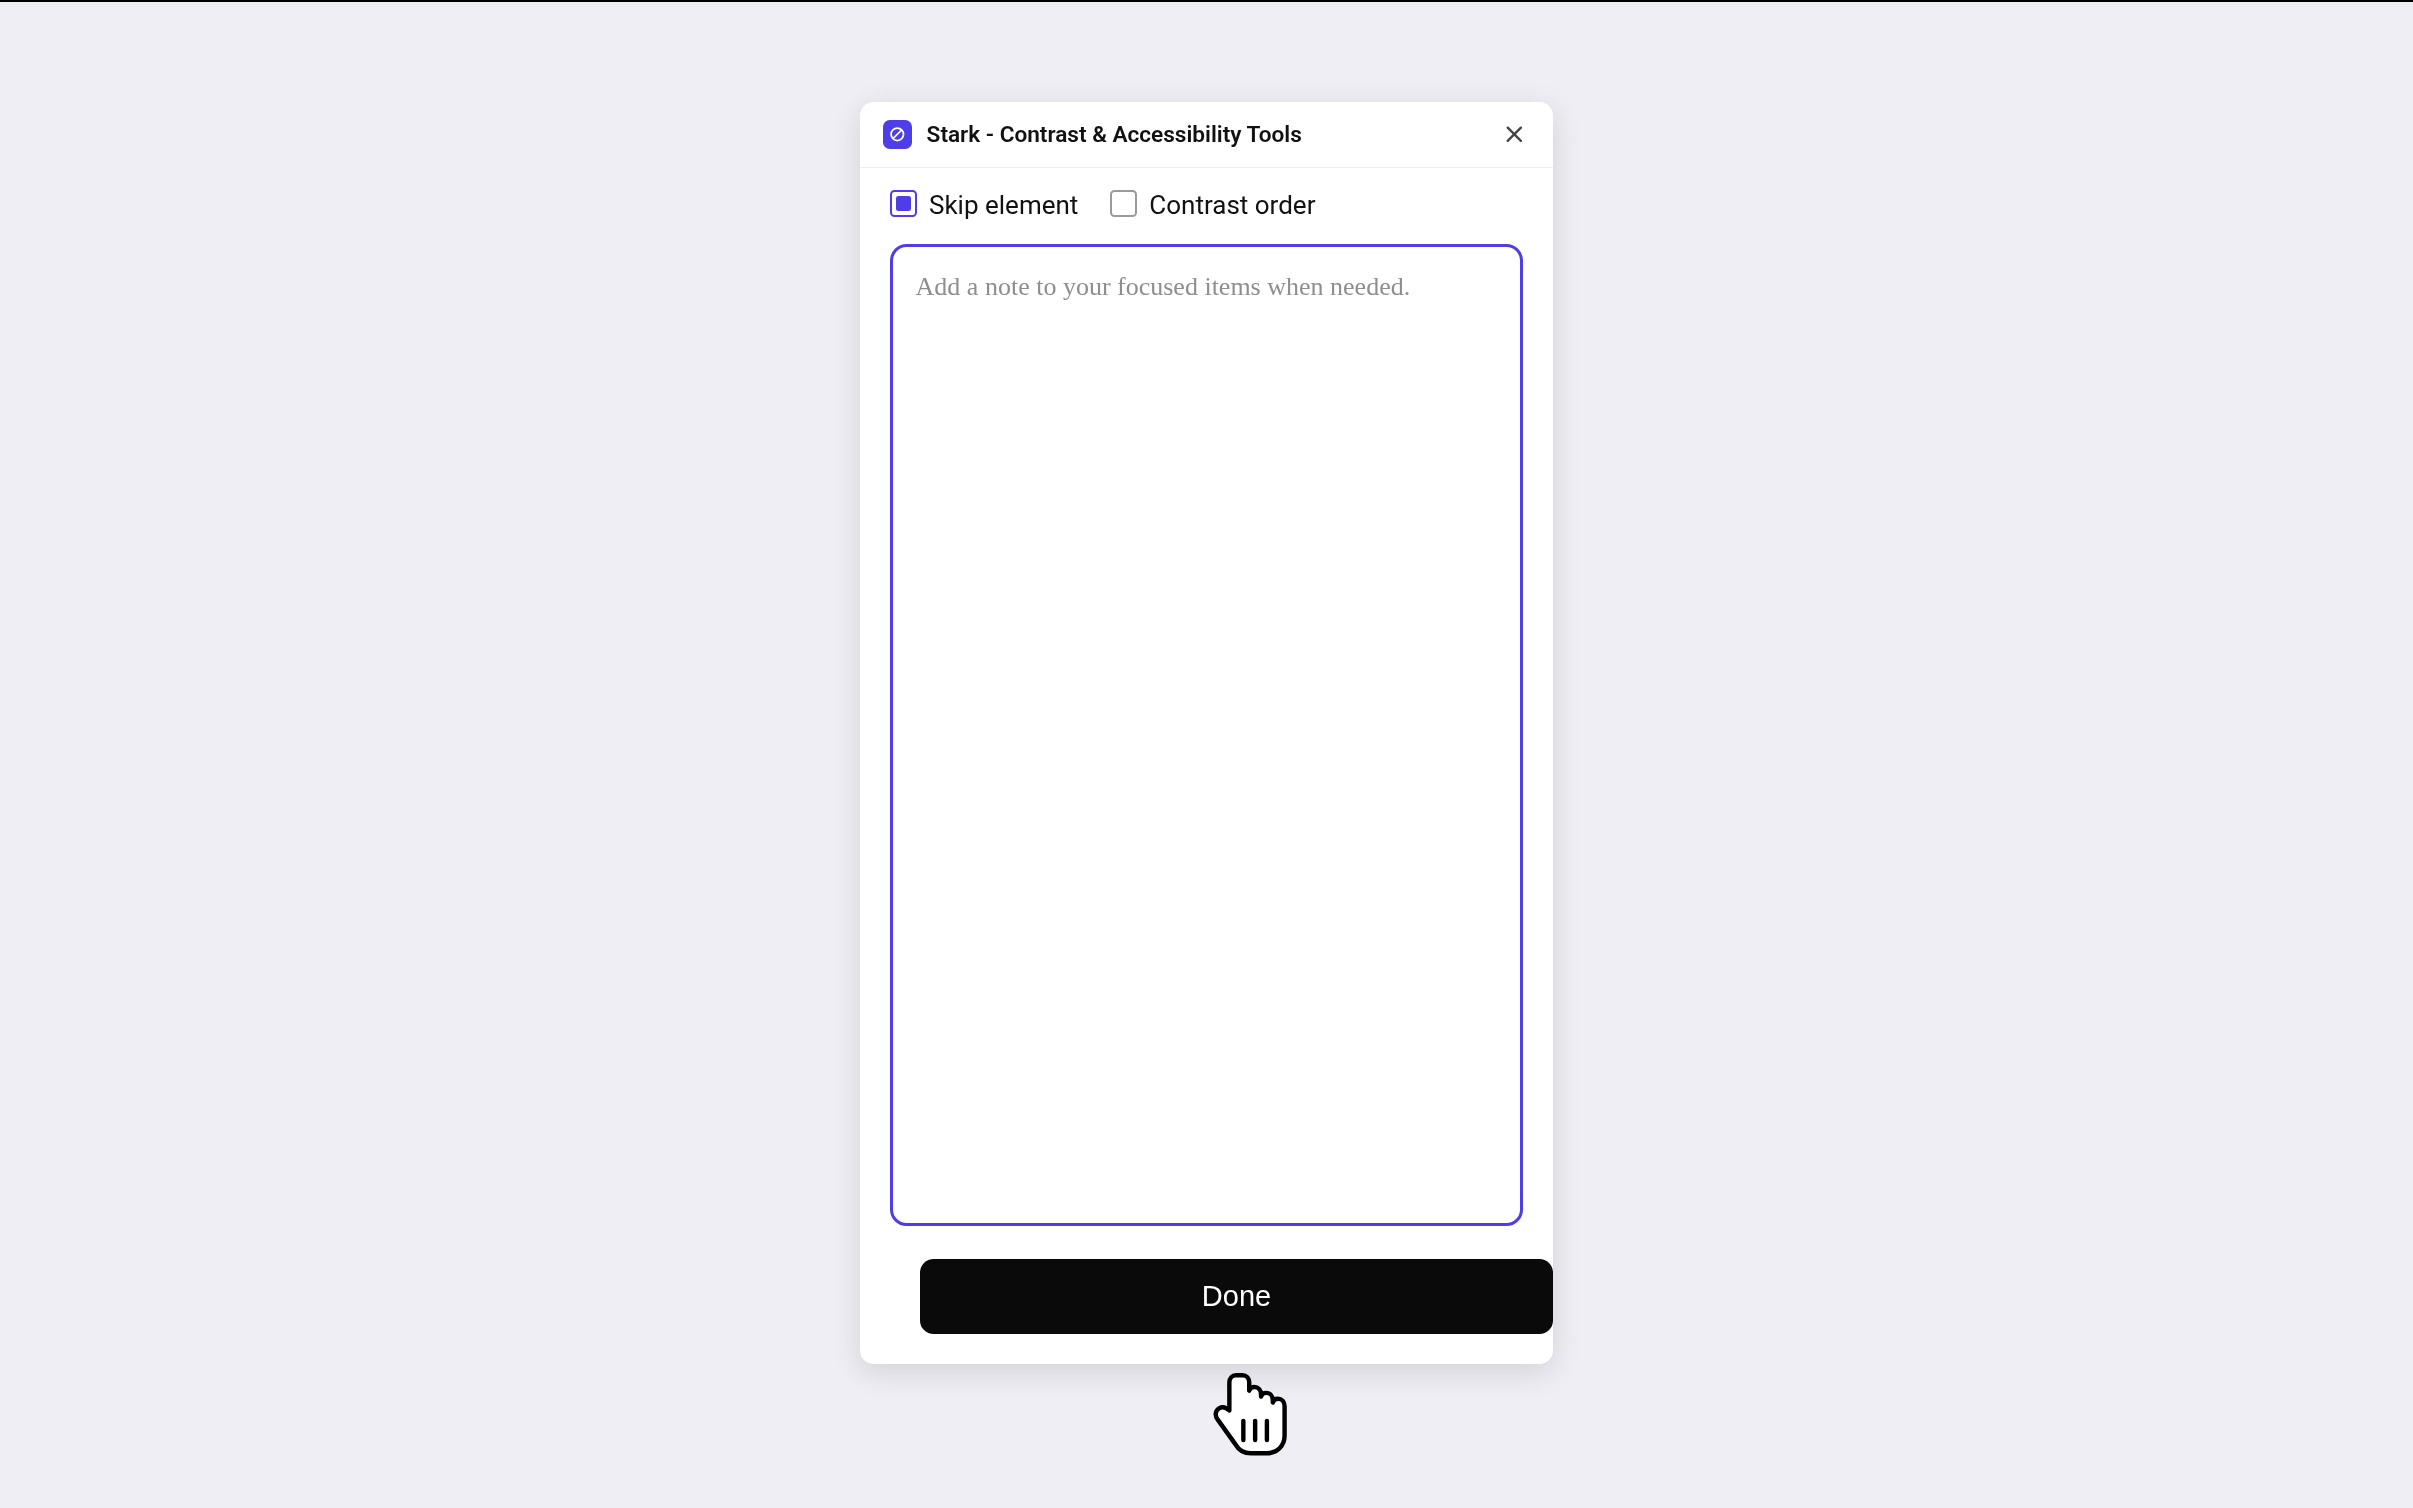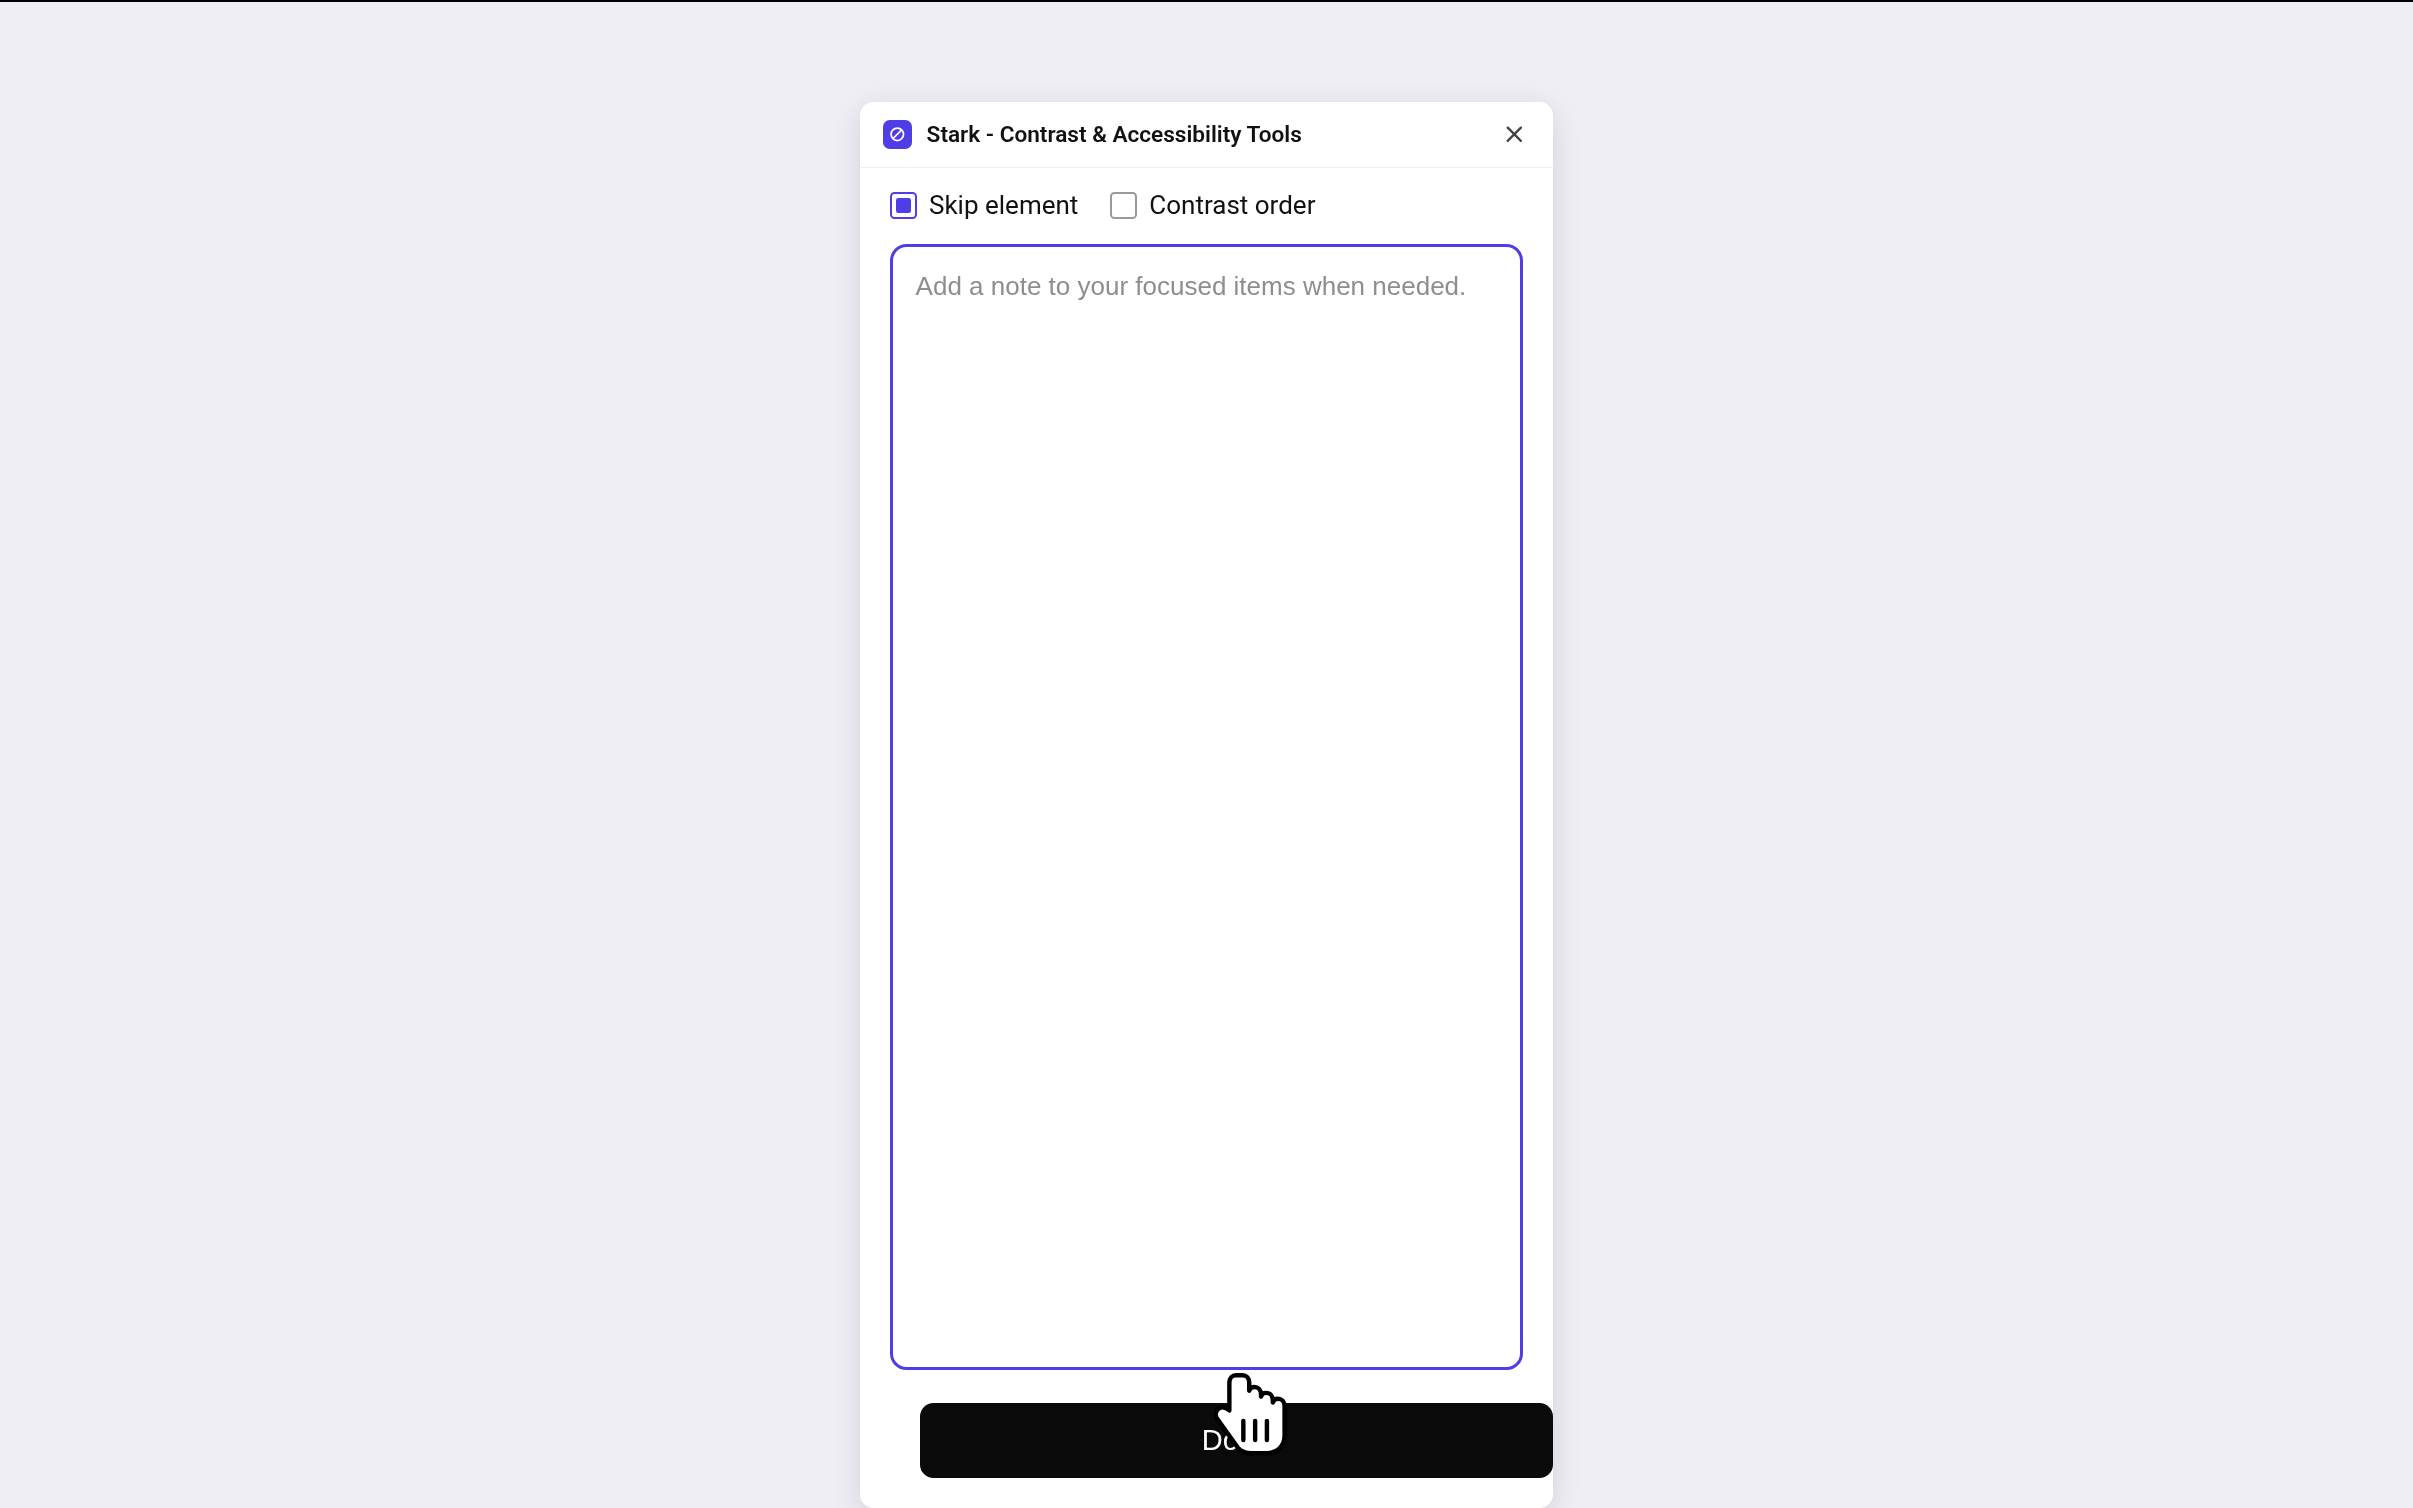--- a/index.html
+++ b/index.html
@@ -122,21 +122,21 @@
     .panel-body {
       padding: 22.6px 30px 30px 30px;
     }
     .checkbox-row {
       display: flex;
       gap: 32px;
       margin-bottom: 24px;
     }
     .checkbox-item {
       display: flex;
-      align-items: center;
+      align-items: flex-start;
       gap: 12px;
       cursor: pointer;
     }
     .checkbox-box {
       width: 27px;
       height: 27px;
       border: 2.3px solid #9a9a9a;
       border-radius: 4.5px;
       display: flex;
       align-items: center;
@@ -152,26 +152,26 @@
       background: #4f3ee8;
       border-radius: 2.3px;
     }
     .checkbox-label {
       font-size: 26px;
       color: #111;
     }
 
     .note-textarea {
       width: 100%;
-      height: 1126px;
+      height: 982px;
       border: 3px solid #4f3ee8;
       border-radius: 16.6px;
       padding: 21px 22.6px;
       font-size: 26px;
-      font-family: Liberation Sans, sans-serif;
+      font-family: Liberation Serif, serif;
       color: #111;
       resize: none;
       outline: none;
       line-height: 1.45;
     }
     .note-textarea::placeholder {
       color: #8e8e8e;
     }
 
     .done-btn {

